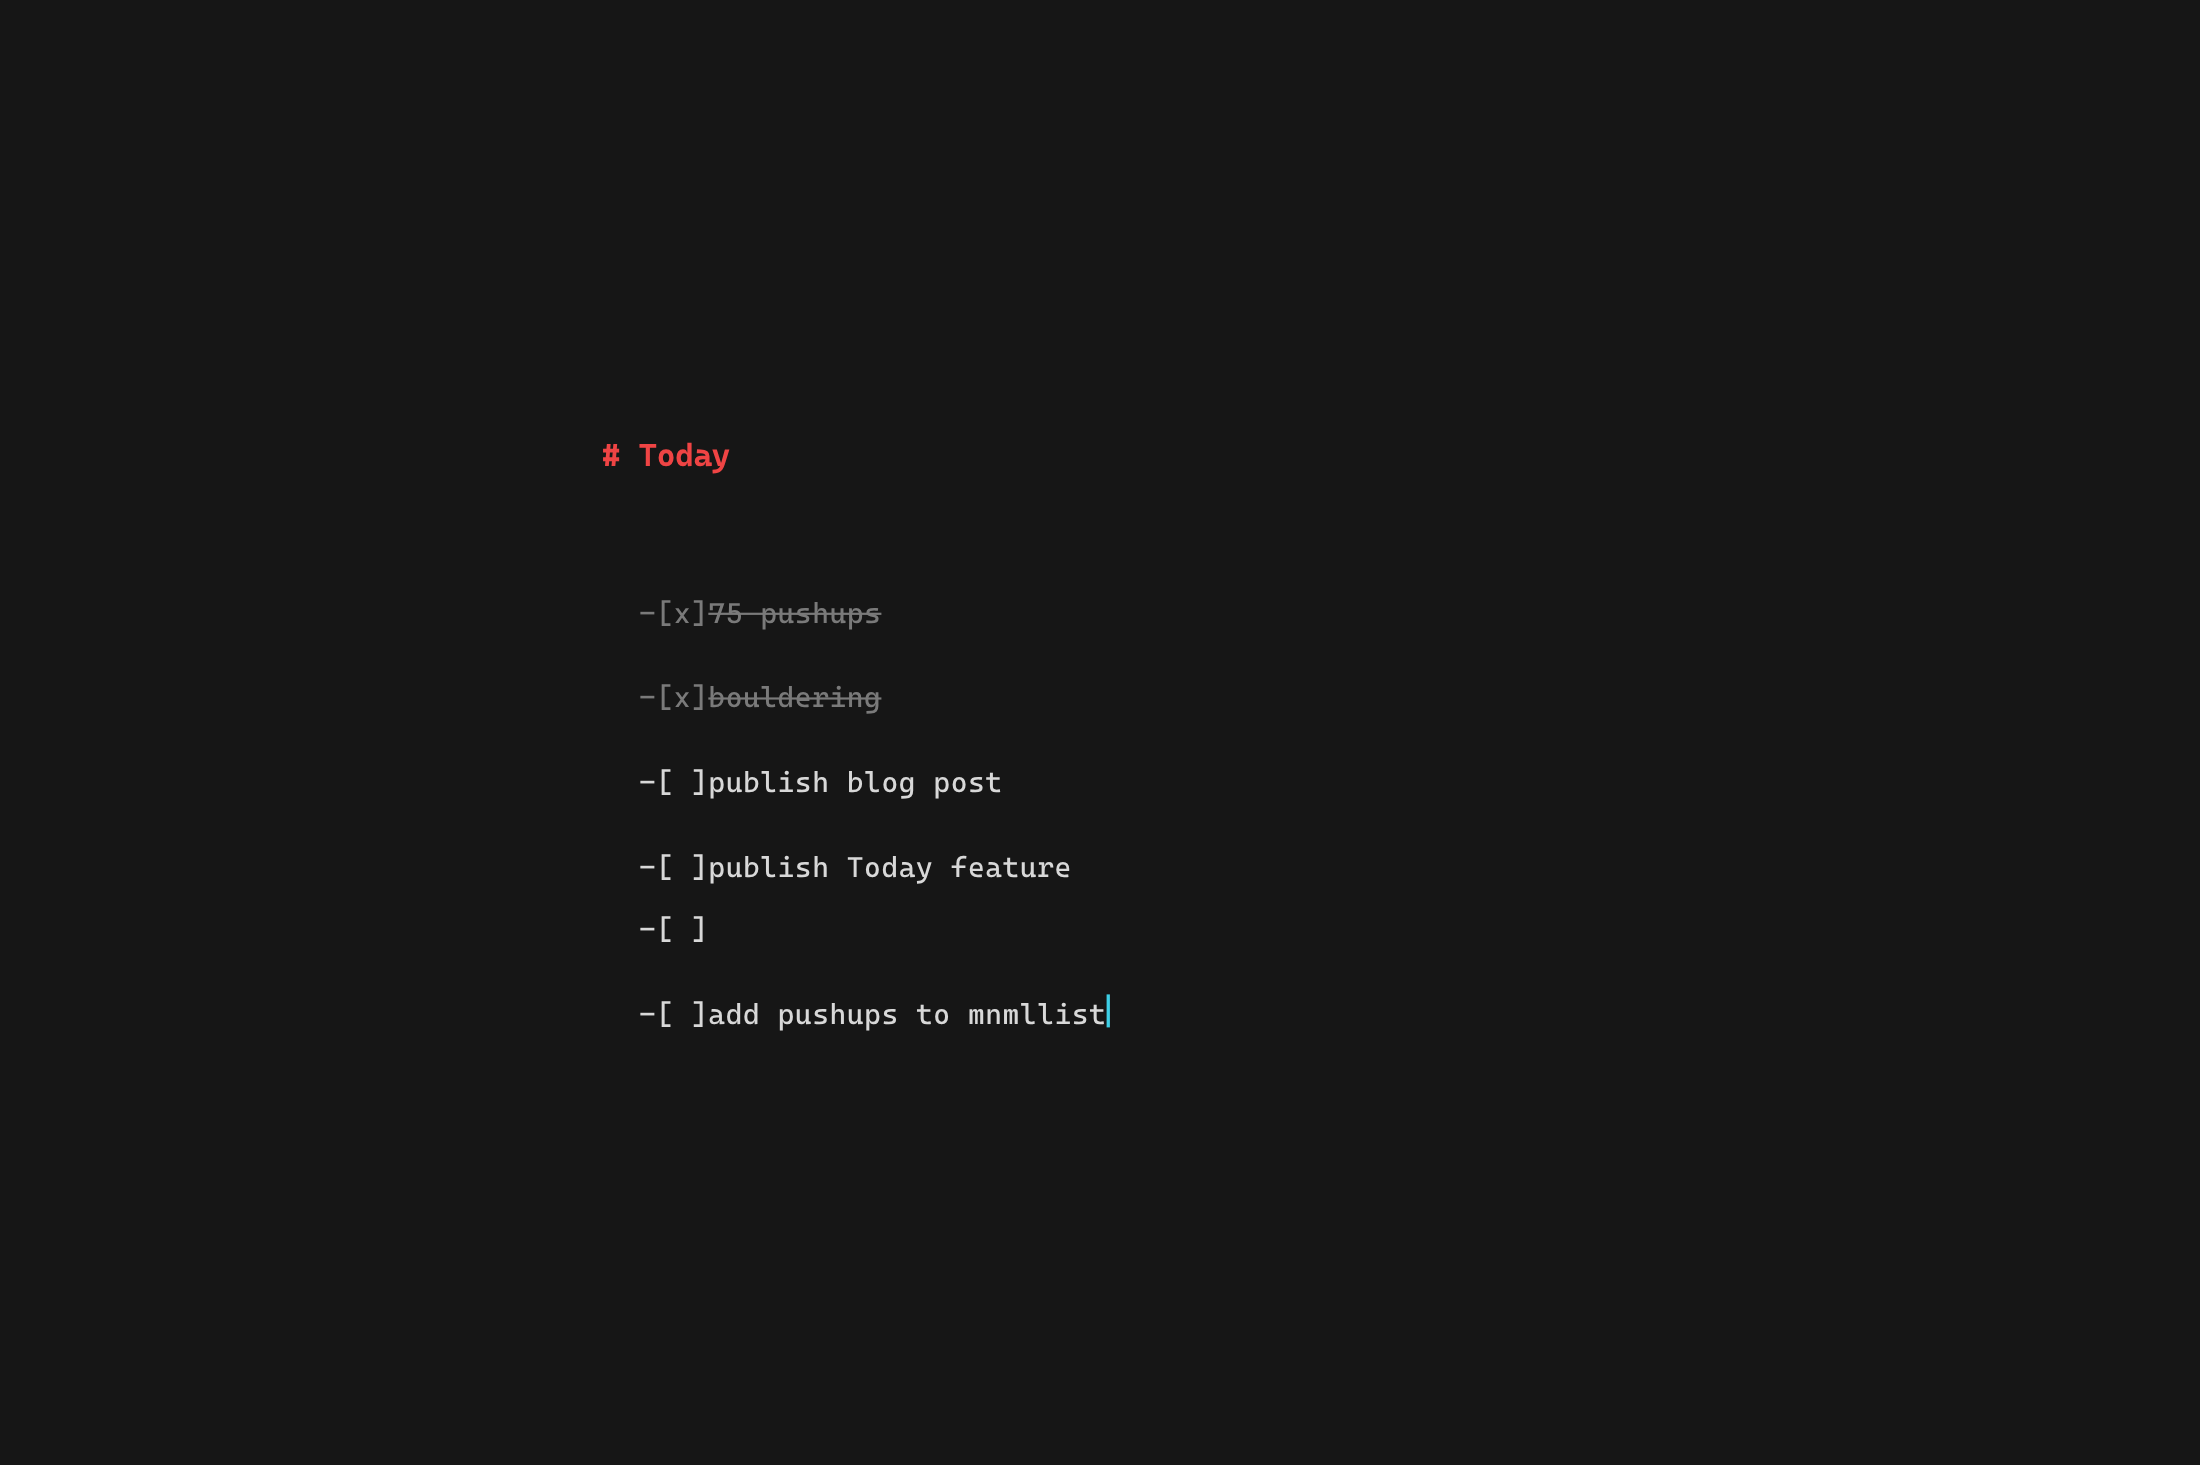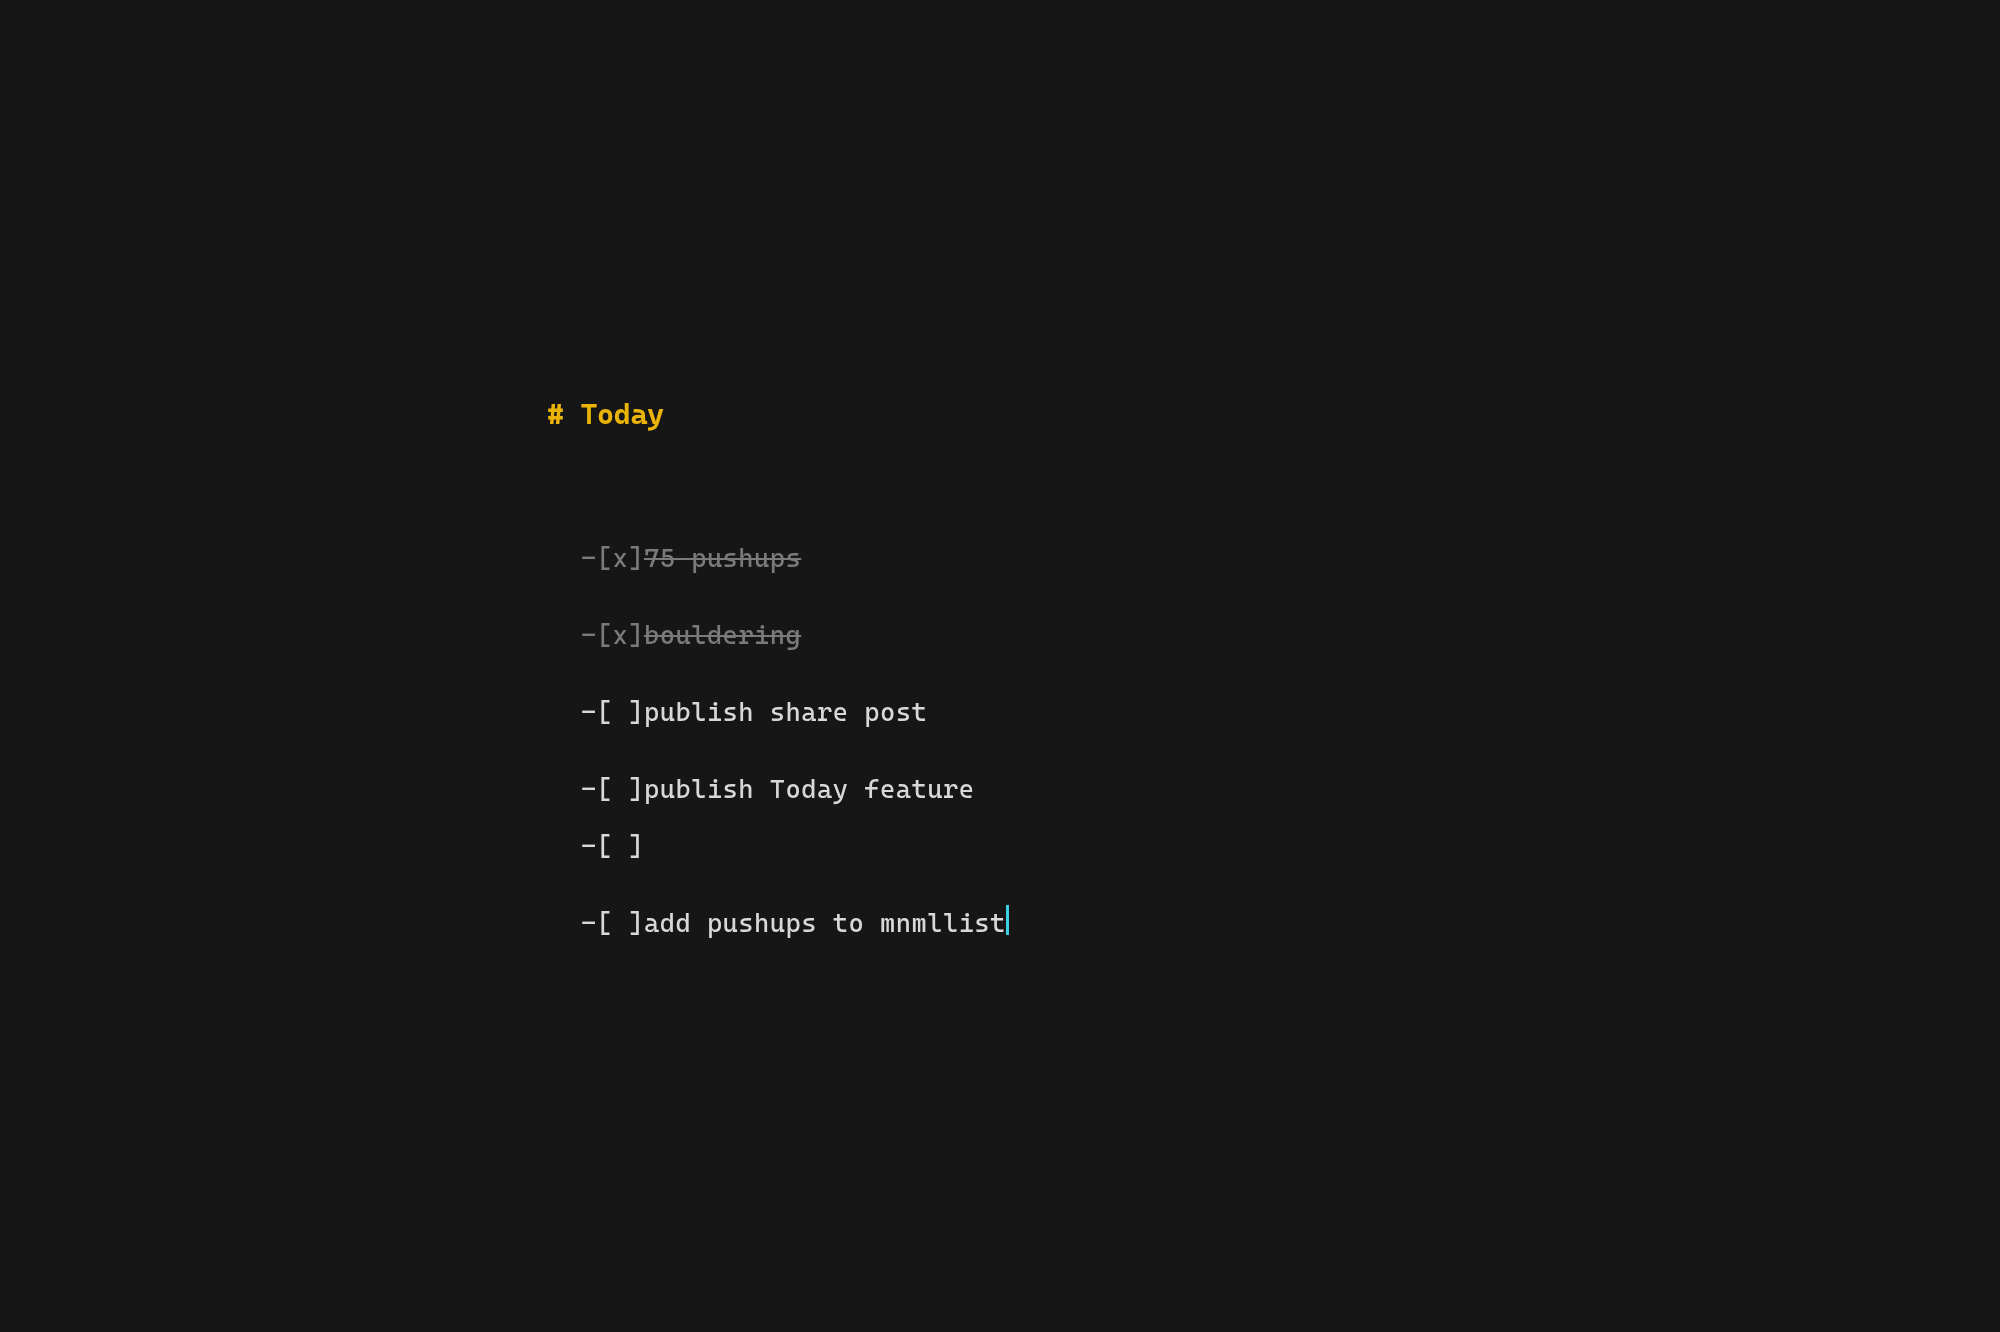--- a/index.html
+++ b/index.html
@@ -15,21 +15,21 @@
       overflow: hidden;
     }
     .editor-container {
       position: absolute;
       left: 547px;
       top: 397px;
     }
     .heading {
       font-size: 29px;
       font-weight: 700;
-      color: #eab308;
+      color: #ef4444;
       letter-spacing: -0.3px;
     }
     .task-list {
       margin-top: 94px;
       margin-left: 34px;
     }
     .task-row {
       font-size: 26px;
       color: #d8d8d8;
       line-height: 1;
@@ -80,21 +80,21 @@
         <span class="task-text">75 pushups</span>
     </div>
     <div class="task-row done">
       <span class="task-marker">- </span>
         <span class="task-checkbox">[x] </span>
         <span class="task-text">bouldering</span>
     </div>
     <div class="task-row">
       <span class="task-marker">- </span>
         <span class="task-checkbox">[ ] </span>
-        <span class="task-text">publish share post</span>
+        <span class="task-text">publish blog post</span>
     </div>
     <div class="task-row">
       <span class="task-marker">- </span>
         <span class="task-checkbox">[ ] </span>
         <span class="task-text">publish Today feature</span>
     </div>
     <div class="task-row">
       <span class="task-marker">- </span>
         <span class="task-checkbox">[ ] </span>
     </div>

